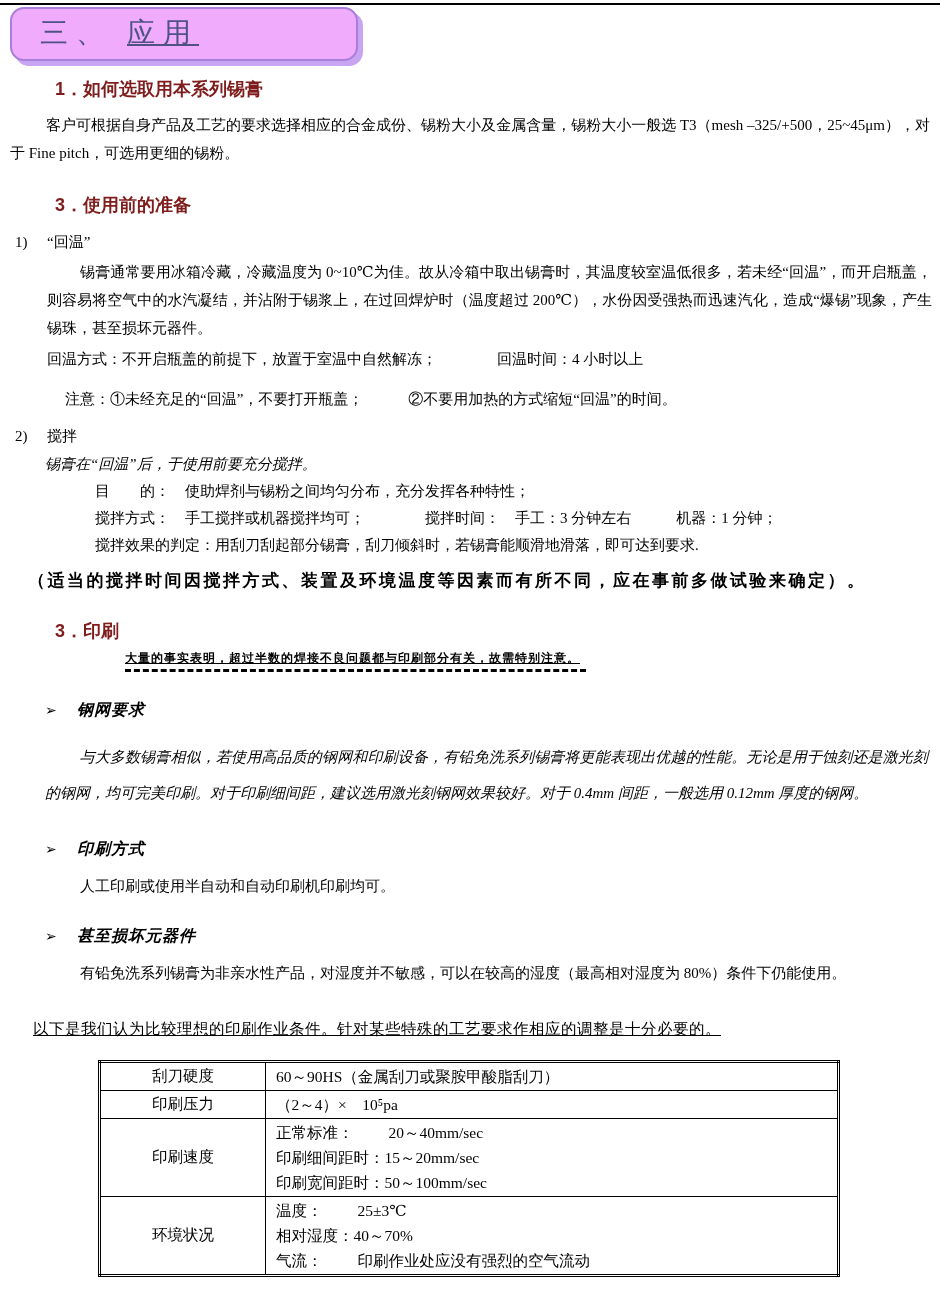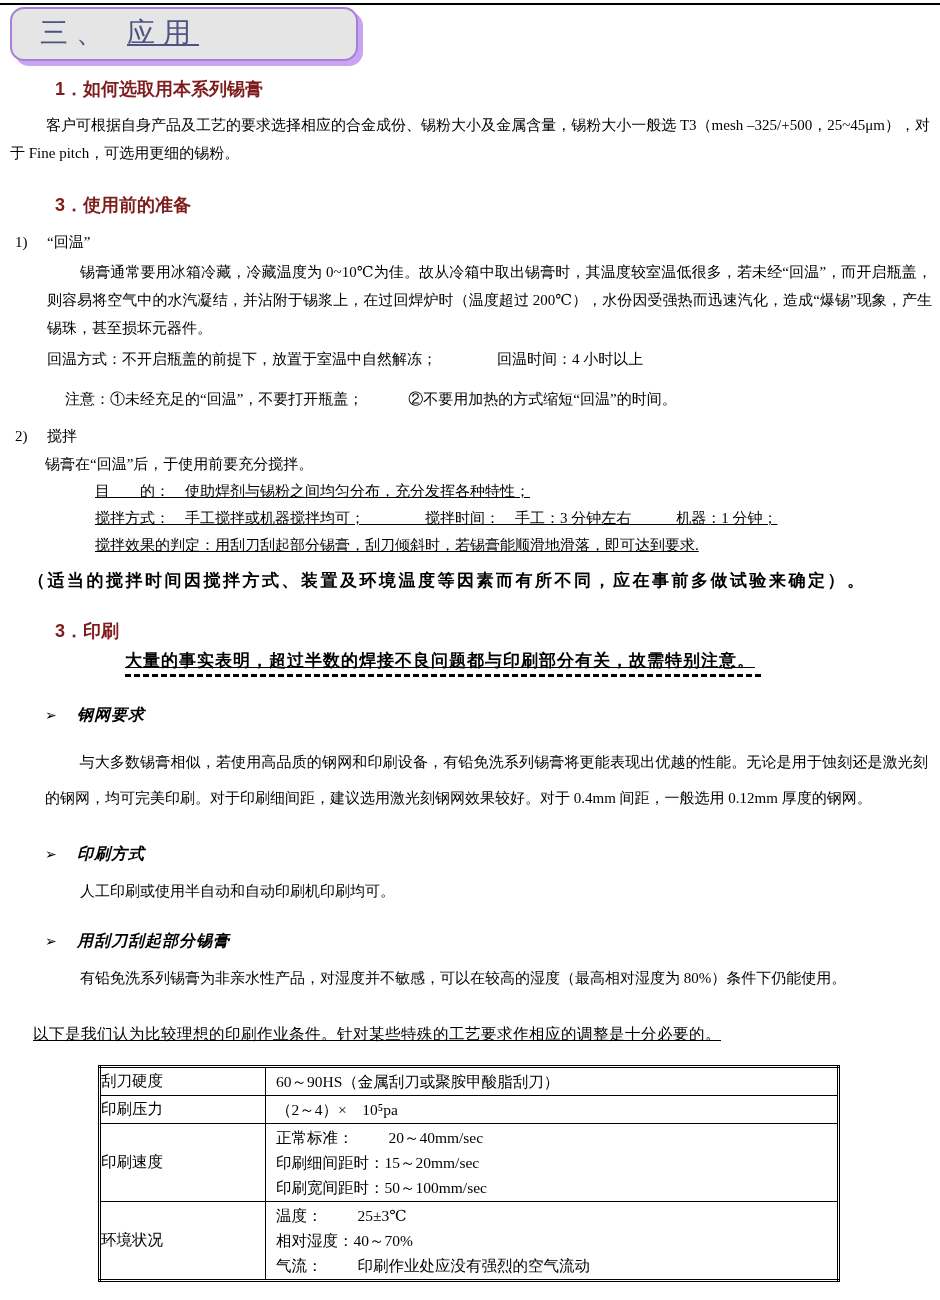--- a/index.html
+++ b/index.html
@@ -6,21 +6,21 @@
   html,body { background:#fff; }
   body {
     width:940px; height:1300px; overflow:hidden;
     font-family:"Liberation Serif","DejaVu Serif",serif;
     font-size:15px; color:#000;
   }
   .top-rule { border-top:2px solid #000; margin-top:3px; }
 
   .chapter-box {
     margin:2px 0 0 10px; width:348px;
-    background:#e5e5e5;
+    background:#f0abfc;
     border:2px solid #a87fd8;
     border-radius:14px;
     box-shadow:5px 5px 0 #c9a4f2;
     padding:5px 0 7px 28px;
   }
   .chapter-title { font-size:28px; color:#4e5384; letter-spacing:8px; }
   .chapter-title .uline { text-decoration:underline; }
 
   .sec-heading {
     font-family:"Liberation Sans","DejaVu Sans",sans-serif;
@@ -31,52 +31,52 @@
   .h3 { margin:24px 12px 6px 55px; }
 
   .para-1 { margin:0 10px 0 10px; text-indent:2.4em; line-height:28px; text-align:justify; }
 
   .list-line { margin:16px 0 0 15px; }
   .list-num { display:inline-block; width:32px; }
   .indent-para { margin:6px 8px 0 47px; text-indent:2.2em; line-height:28px; text-align:justify; }
   .method-line { margin:5px 0 16px 47px; line-height:24px; }
   .note-line { margin:2px 0 0 65px; line-height:24px; }
 
-  .stir-intro { margin:6px 16px 0 45px; line-height:24px; }
-  .stir-line { margin:3px 0 0 95px; line-height:24px;text-decoration:underline; }
+  .stir-intro { margin:6px 16px 0 45px; line-height:24px;font-style:italic; }
+  .stir-line { margin:3px 0 0 95px; line-height:24px; }
   .emphasis-line {
     margin:10px 0 0 28px;
     font-weight:bold; font-size:17px; letter-spacing:2.5px; line-height:28px;
   }
 
   .notice-wrap { margin:6px 0 0 125px; }
   .notice-text {
-    font-weight:bold; font-size:17px; letter-spacing:1px;
+    font-weight:bold; font-size:12px; letter-spacing:1px;
     text-decoration:underline;
     border-bottom:3px dashed #000;
     padding:0 6px 2px 0;
     display:inline-block;
   }
 
   .bullet-head { margin:28px 0 0 45px; }
   .bullet-marker { display:inline-block; width:32px; font-size:14px; }
   .bullet-title { font-weight:bold; font-style:italic; font-size:16px; letter-spacing:1px; }
-  .bullet-body { margin:18px 12px 0 45px; text-indent:2.3em; line-height:36px; text-align:justify; }
+  .bullet-body { margin:18px 12px 0 45px; text-indent:2.3em; line-height:36px; text-align:justify;font-style:italic; }
   .bullet-body-single { margin:14px 12px 0 80px; line-height:24px; }
 
   .table-intro-wrap { margin:34px 0 0 33px; }
   .table-intro { font-size:15.5px; text-decoration:underline; letter-spacing:0.5px; }
 
   table.cond-table {
     margin:20px 0 0 98px; width:742px;
     border-collapse:collapse;
     border:3px double #000;
   }
   table.cond-table td { border:1px solid #000; font-size:15.5px; vertical-align:middle; }
-  td.c1 { width:166px; text-align:left; }
+  td.c1 { width:166px; text-align:center; }
   td.c2 { padding:1px 4px 1px 10px; }
   .cell-line { line-height:25px; }
 </style>
 </head>
 <body>
 
 <div class="top-rule"></div>
 
 <div class="chapter-box">
   <span class="chapter-title"><span>三、</span> <span class="uline">应用</span></span>
@@ -112,21 +112,21 @@
   <span class="bullet-marker">➢</span><span class="bullet-title">钢网要求</span>
 </div>
 <div class="bullet-body">与大多数锡膏相似，若使用高品质的钢网和印刷设备，有铅免洗系列锡膏将更能表现出优越的性能。无论是用于蚀刻还是激光刻的钢网，均可完美印刷。对于印刷细间距，建议选用激光刻钢网效果较好。对于 0.4mm 间距，一般选用 0.12mm 厚度的钢网。</div>
 
 <div class="bullet-head">
   <span class="bullet-marker">➢</span><span class="bullet-title">印刷方式</span>
 </div>
 <div class="bullet-body-single">人工印刷或使用半自动和自动印刷机印刷均可。</div>
 
 <div class="bullet-head">
-  <span class="bullet-marker">➢</span><span class="bullet-title">用刮刀刮起部分锡膏</span>
+  <span class="bullet-marker">➢</span><span class="bullet-title">甚至损坏元器件</span>
 </div>
 <div class="bullet-body-single">有铅免洗系列锡膏为非亲水性产品，对湿度并不敏感，可以在较高的湿度（最高相对湿度为 80%）条件下仍能使用。</div>
 
 <div class="table-intro-wrap">
   <span class="table-intro">以下是我们认为比较理想的印刷作业条件。针对某些特殊的工艺要求作相应的调整是十分必要的。</span>
 </div>
 
 <table class="cond-table">
   <tbody>
       <tr>

